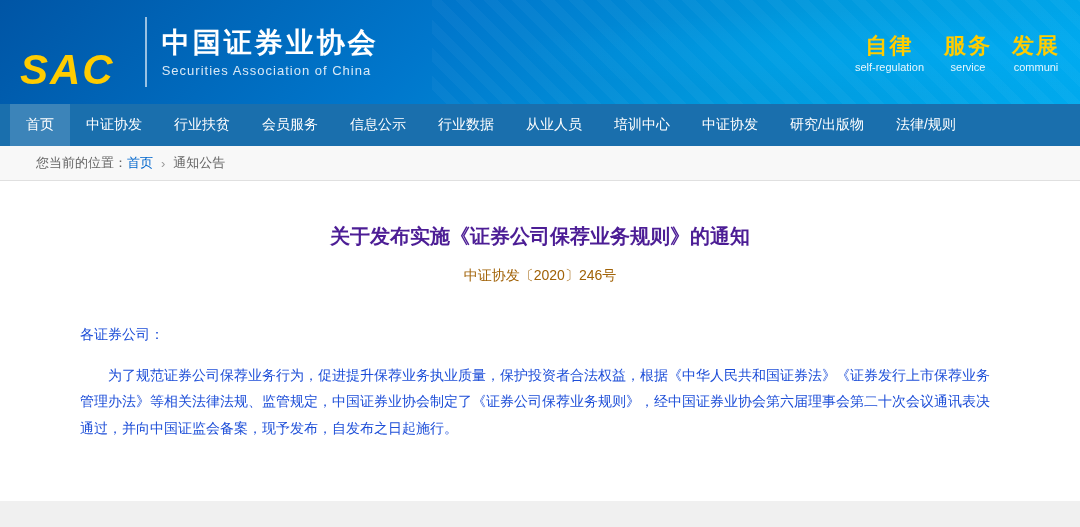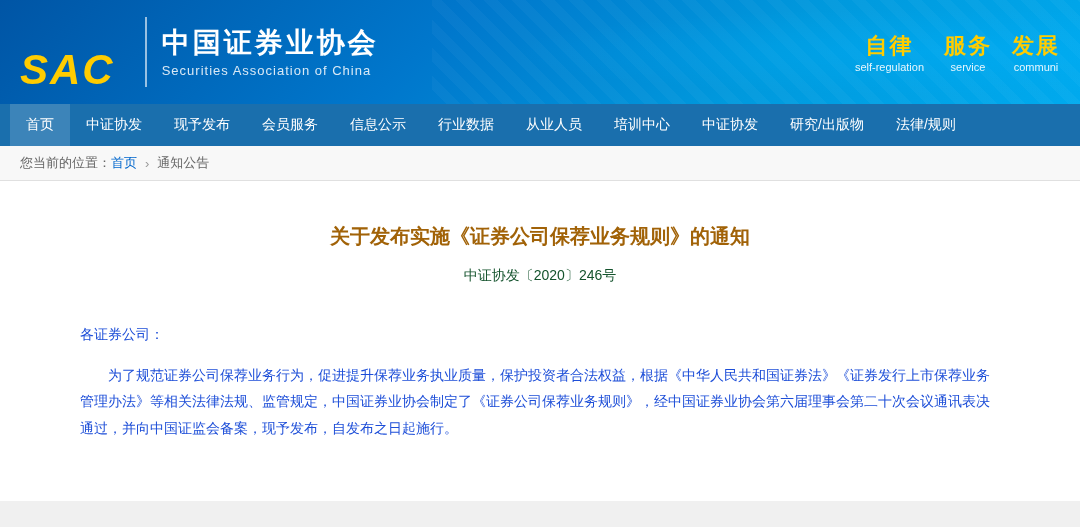--- a/index.html
+++ b/index.html
@@ -141,21 +141,21 @@
     }
 
     .nav-item.active {
       background: rgba(255,255,255,0.15);
     }
 
     
     .breadcrumb-bar {
       background: #f8f8f8;
       border-bottom: 1px solid #e0e0e0;
-      padding: 8px 20px;
+      padding: 8px 36px;
       font-size: 13px;
       color: #666;
       display: flex;
       align-items: center;
     }
 
     .breadcrumb-bar a {
       color: #0066cc;
       text-decoration: none;
     }
@@ -170,29 +170,29 @@
       background: #ffffff;
       margin: 0;
       padding: 40px 80px 40px 80px;
       min-height: 320px;
     }
 
     .article-title {
       text-align: center;
       font-size: 20px;
       font-weight: bold;
-      color: #a16207;
+      color: #4c1d95;
       margin-bottom: 16px;
       line-height: 1.5;
     }
 
     .article-number {
       text-align: center;
       font-size: 14px;
-      color: #14532d;
+      color: #a16207;
       margin-bottom: 36px;
     }
 
     .article-body {
       font-size: 14px;
       color: #1d4ed8;
       line-height: 1.9;
     }
 
     .article-salute {
@@ -236,21 +236,21 @@
         <span class="tagline-cn">发展</span>
         <span class="tagline-en">communi</span>
       </div>
     </div>
   </div>
 </div>
 
 <nav class="nav-bar">
   <a class="nav-item active">首页</a>
   <a class="nav-item">中证协发</a>
-  <a class="nav-item">现予发布</a>
+  <a class="nav-item">行业扶贫</a>
   <a class="nav-item">会员服务</a>
   <a class="nav-item">信息公示</a>
   <a class="nav-item">行业数据</a>
   <a class="nav-item">从业人员</a>
   <a class="nav-item">培训中心</a>
   <a class="nav-item">中证协发</a>
   <a class="nav-item">研究/出版物</a>
   <a class="nav-item">法律/规则</a>
 </nav>
 

